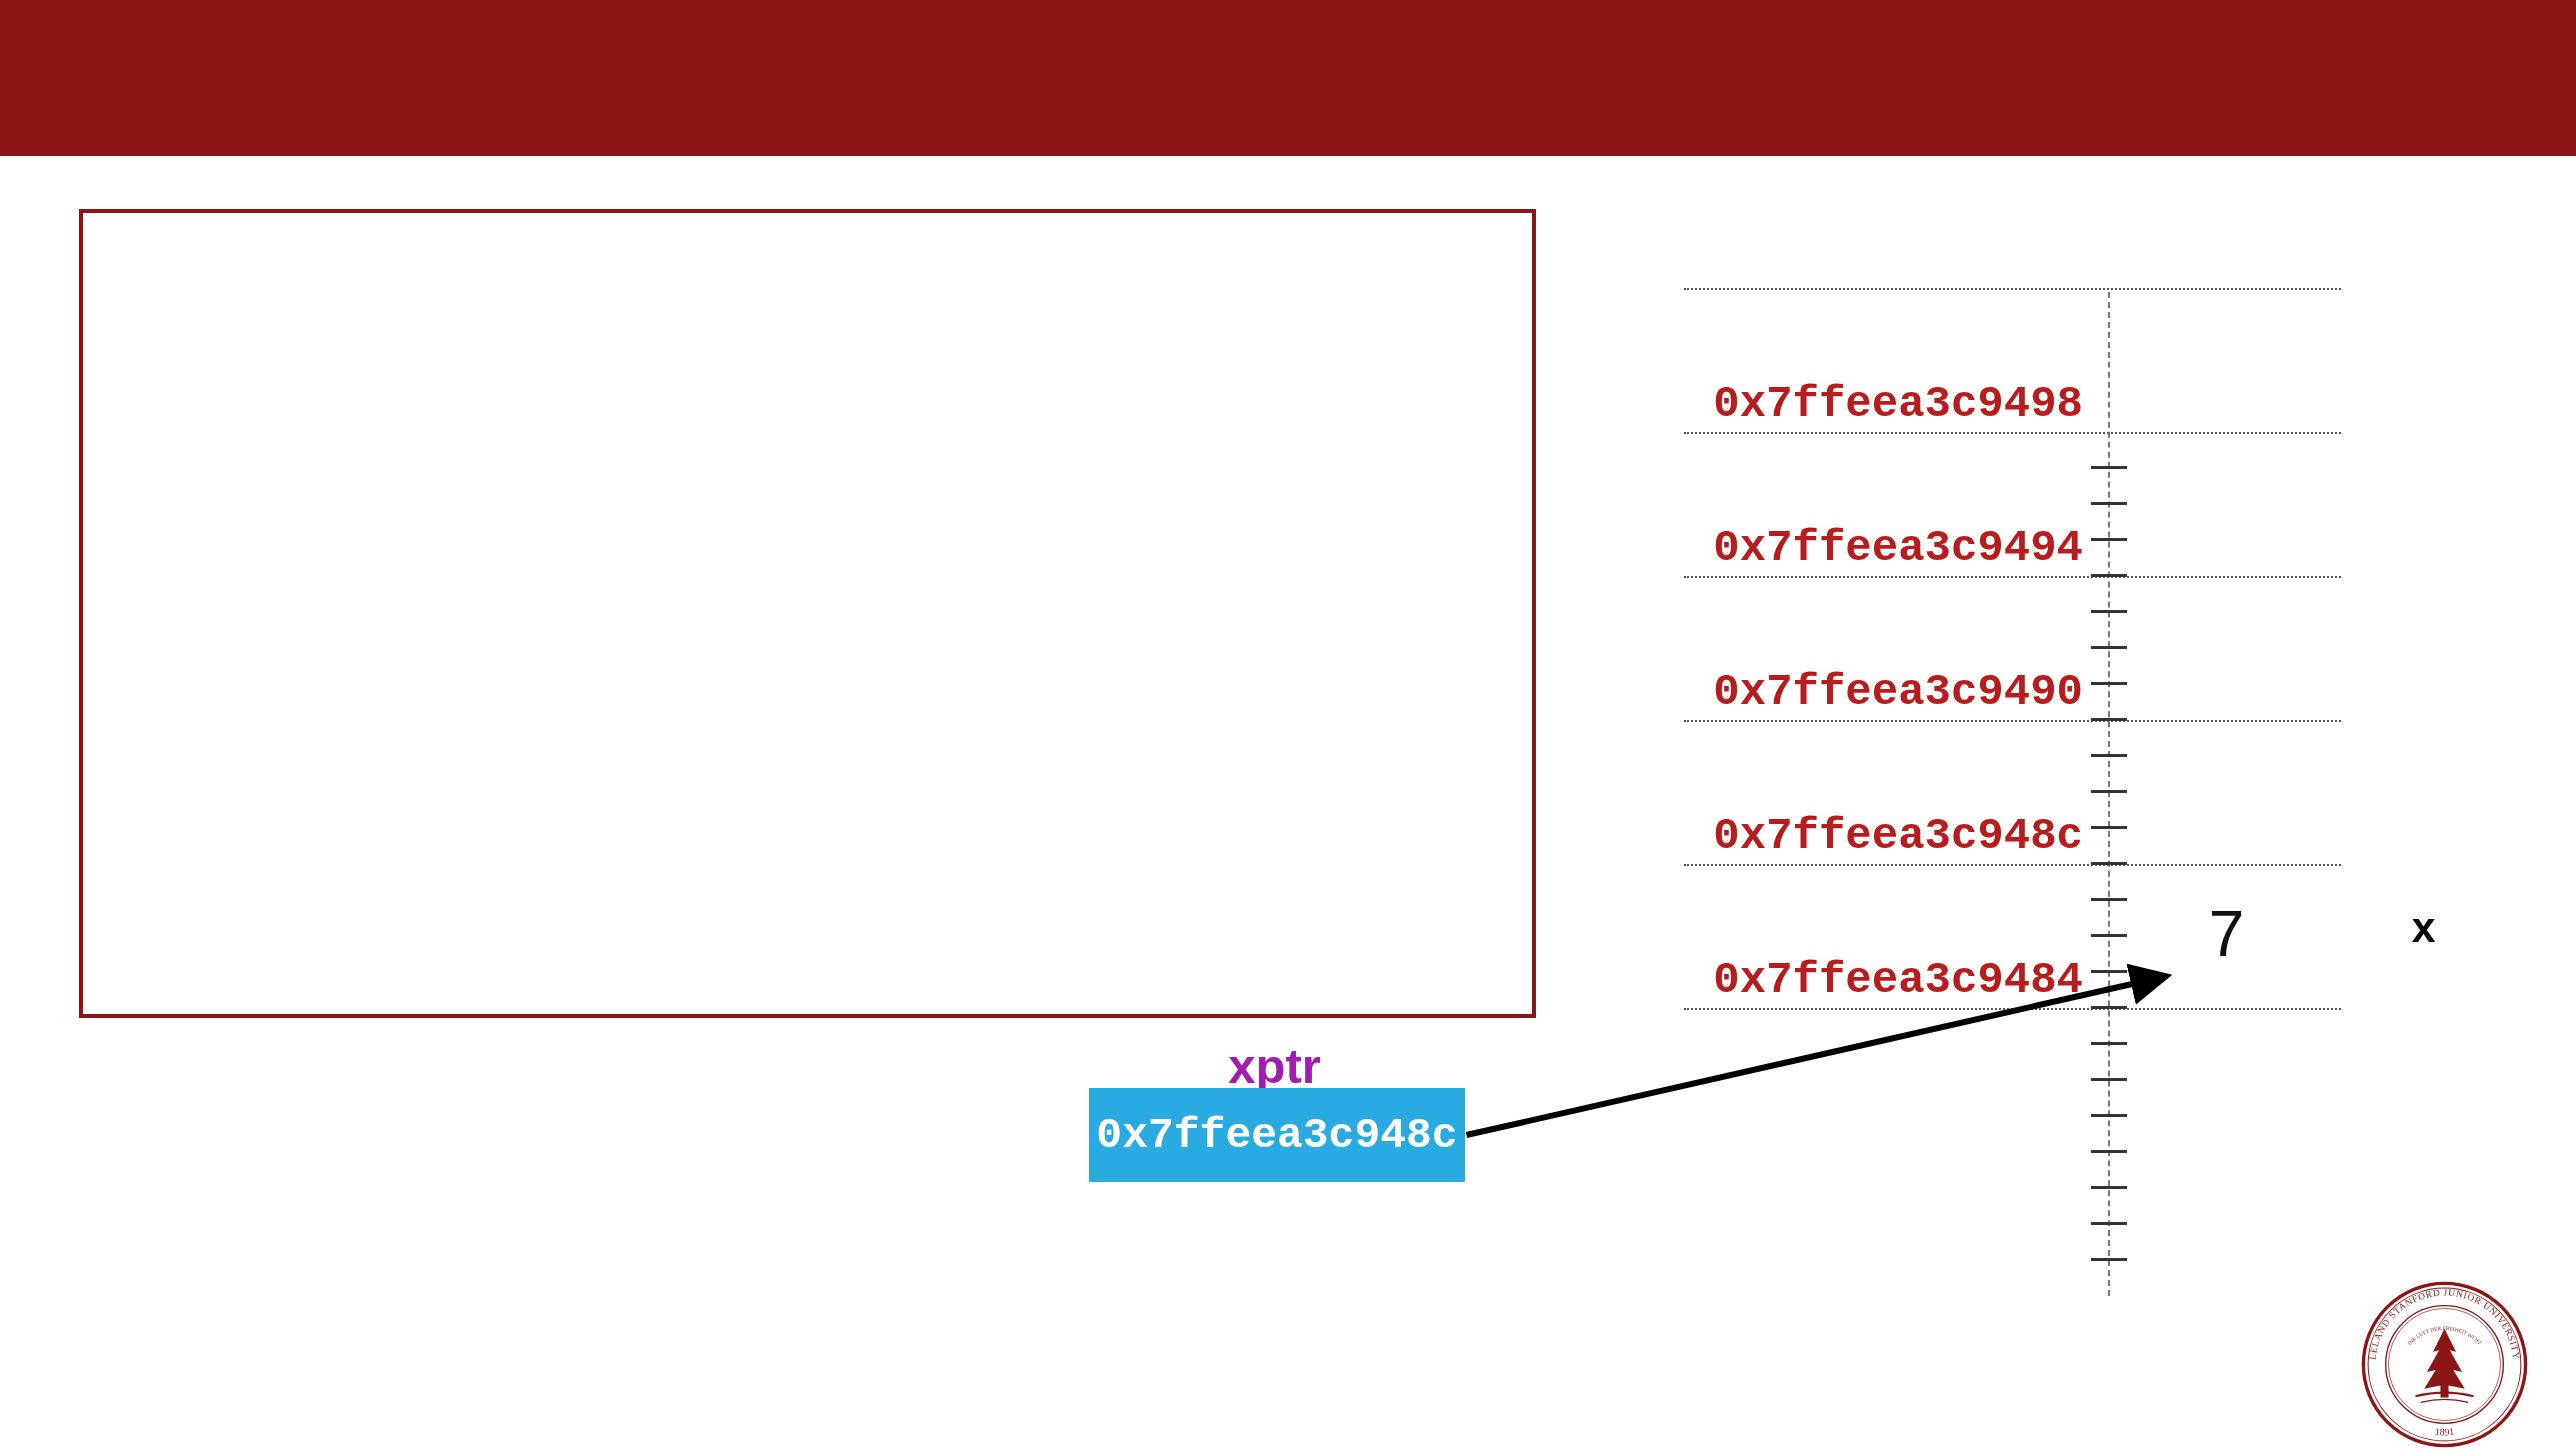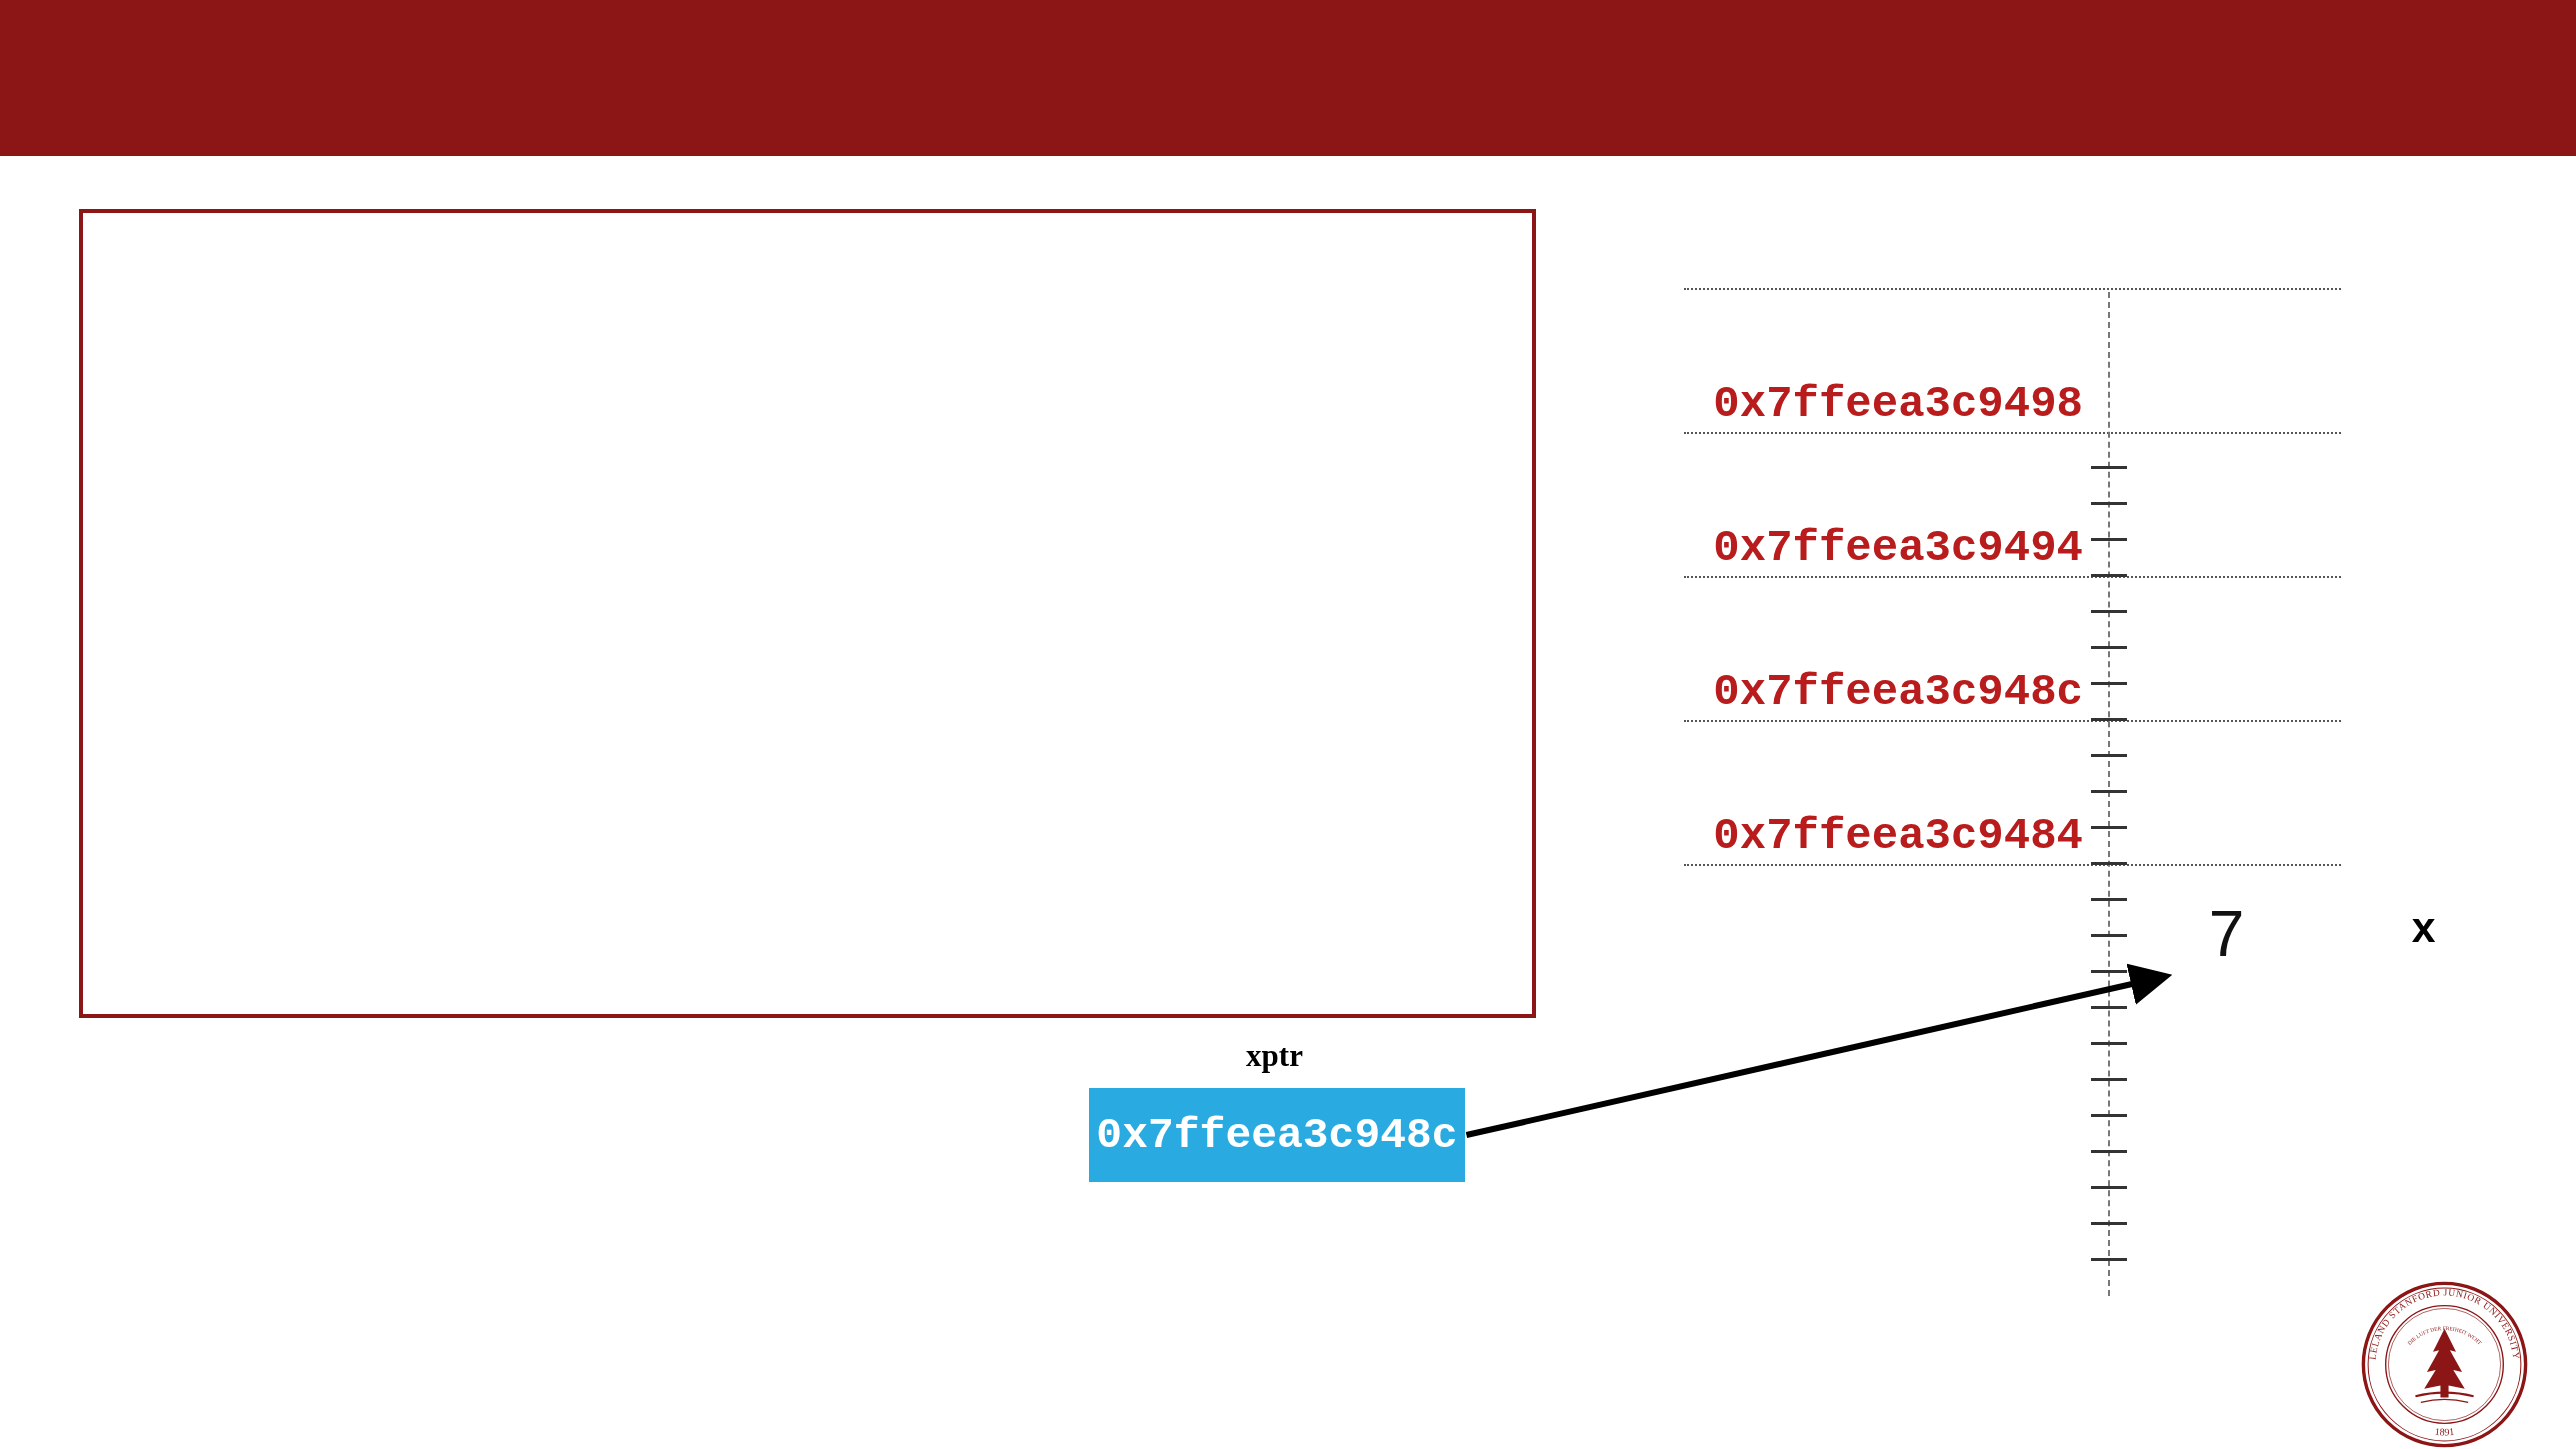--- a/index.html
+++ b/index.html
@@ -105,24 +105,24 @@
     font-size: 42px;
     color: #000;
   }
 
   
   .pointer-name {
     position: absolute;
     left: 1174px; top: 1038px;
     width: 201px;
     text-align: center;
-    font-family: Liberation Serif, serif;
-    font-weight: 700;
-    font-size: 31px;
-    color: #000000;
+    font-family: Liberation Sans, sans-serif;
+    font-weight: 700;
+    font-size: 49px;
+    color: #a21caf;
   }
   .pointer-box {
     position: absolute;
     left: 1089px; top: 1088px;
     width: 376px; height: 94px;
     background: #29ABE2;
     color: #ffffff;
     font-family: "Liberation Mono", monospace;
     font-weight: 700;
     font-size: 43px;
@@ -154,20 +154,23 @@
 
   <div class="content-box"></div>
 
   <div class="mem-table">
     <div class="rows">
       <div class="mem-row">
         <span class="addr">0x7ffeea3c9498</span>
       </div>
       <div class="mem-row">
         <span class="addr">0x7ffeea3c9494</span>
+      </div>
+      <div class="mem-row">
+        <span class="addr">0x7ffeea3c9490</span>
       </div>
       <div class="mem-row">
         <span class="addr">0x7ffeea3c948c</span>
       </div>
       <div class="mem-row">
         <span class="addr">0x7ffeea3c9484</span>
       </div>
     </div>
   </div>
 

